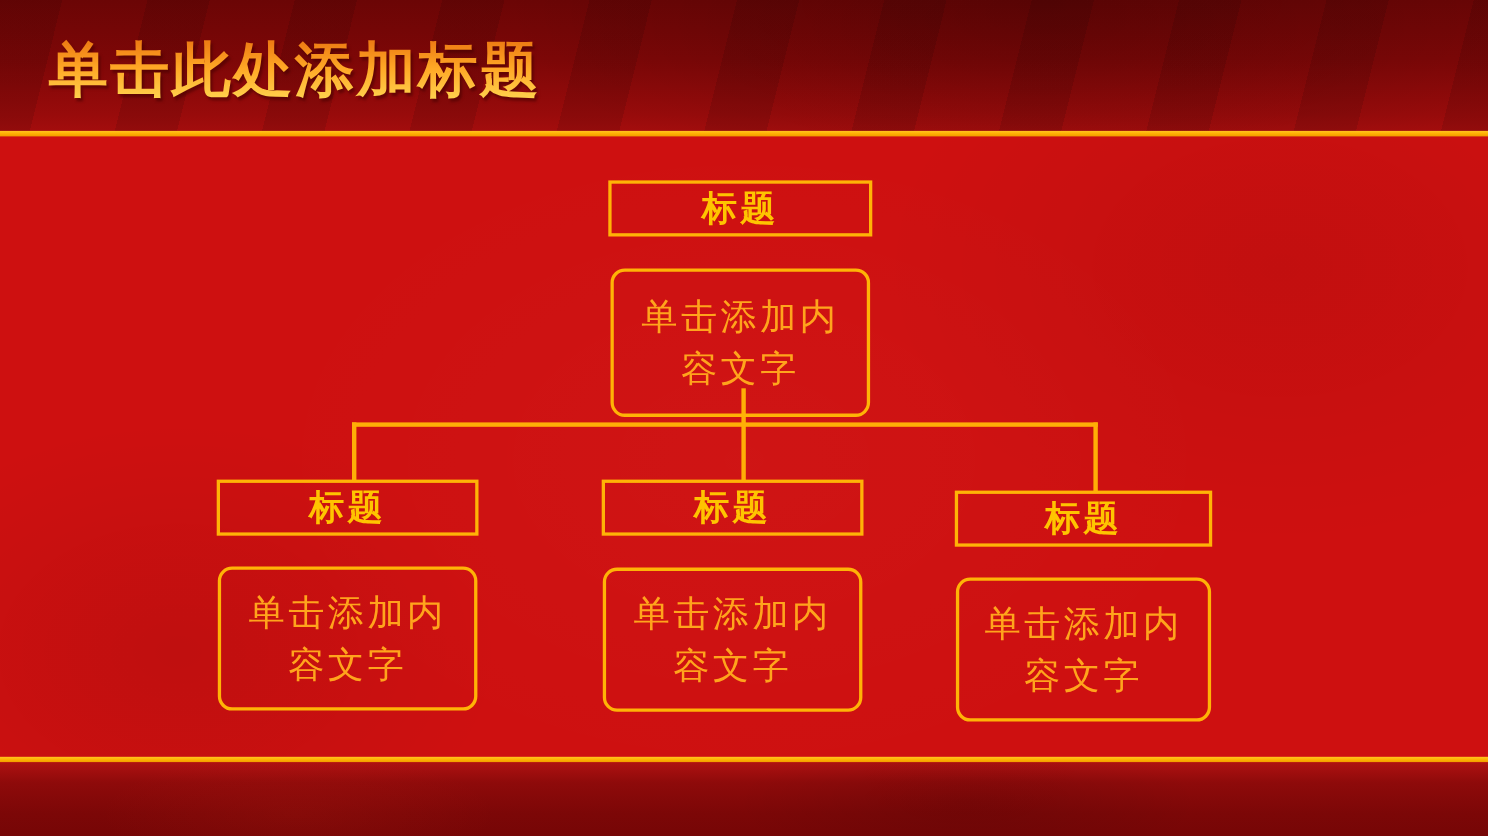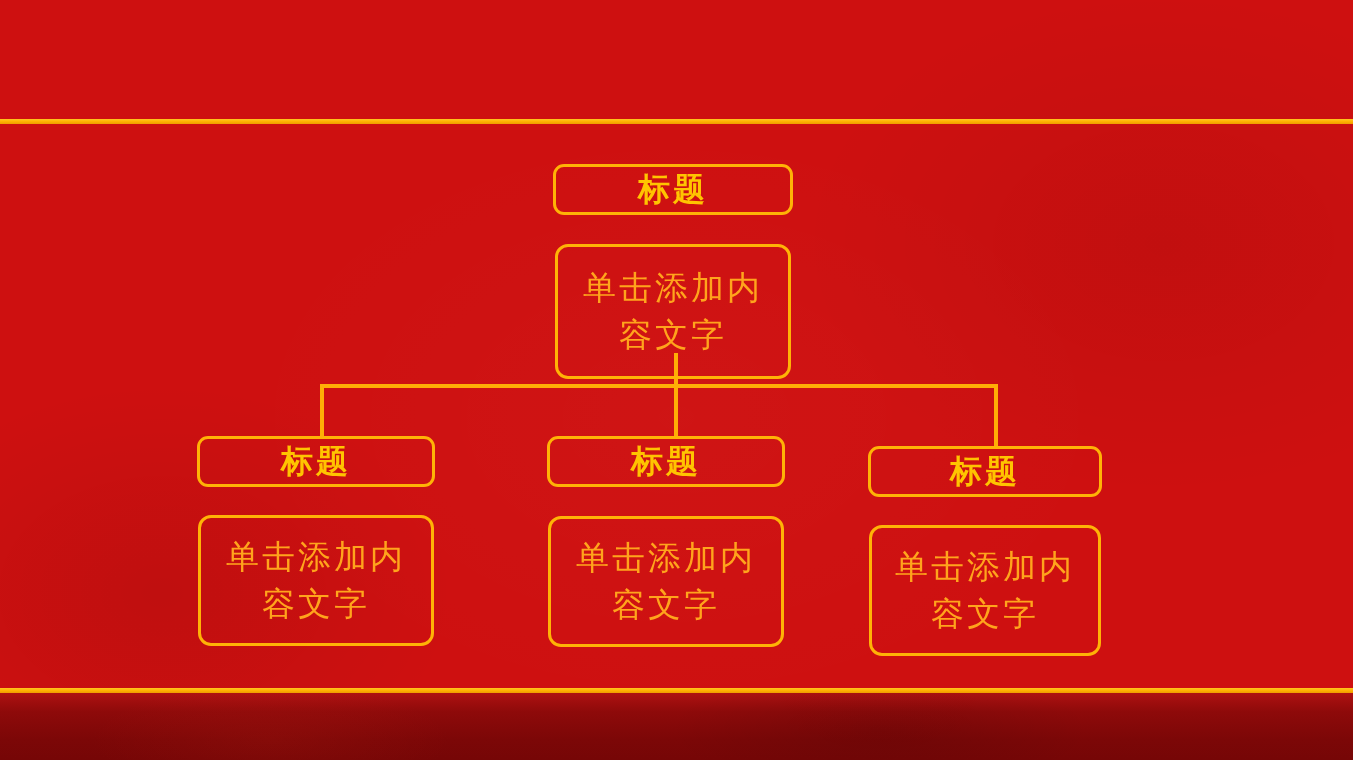--- a/index.html
+++ b/index.html
@@ -53,41 +53,44 @@
       -webkit-background-clip:text; background-clip:text;
       color:transparent; -webkit-text-fill-color:transparent;
       text-shadow:none;
       filter:drop-shadow(2px 3px 1px rgba(70,0,0,0.55));
     }
   }
 
   
   .node-heading {
     position:absolute; box-sizing:border-box;
-    border:3px solid #FFB306; border-radius:11px;
+    border:3px solid #FFB306; border-radius:0;
     display:flex; align-items:center; justify-content:center;
     font-size:32px; font-weight:bold; letter-spacing:3px;
     color:#FFC400;
   }
   .node-body {
     position:absolute; box-sizing:border-box;
     border:3px solid #FFB306; border-radius:13px;
     display:flex; align-items:center; justify-content:center;
     text-align:center; padding:0 18px;
     font-size:33px; letter-spacing:3px; line-height:1.42;
     color:#FFA41C;
     margin-top:24px;
   }
   .connector { position:absolute; background:#FFAE06; }
 </style>
 </head>
 <body>
 
 <div class="slide">
 
+  <div class="header-band">
+    <h1 class="slide-title">单击此处添加标题</h1>
+  </div>
   <div class="gold-line top"></div>
 
   <div>
 
     <div class="connector" style="left:674px; top:353px; width:4px; height:85px;"></div>
     <div class="connector" style="left:320px; top:384px; width:678px; height:4px;"></div>
     <div class="connector" style="left:320px; top:384px; width:4px; height:54px;"></div>
     <div class="connector" style="left:994px; top:384px; width:4px; height:64px;"></div>
 
     <div class="node-heading" style="left:553px; top:164px; width:240px; height:51px;">标题</div>

